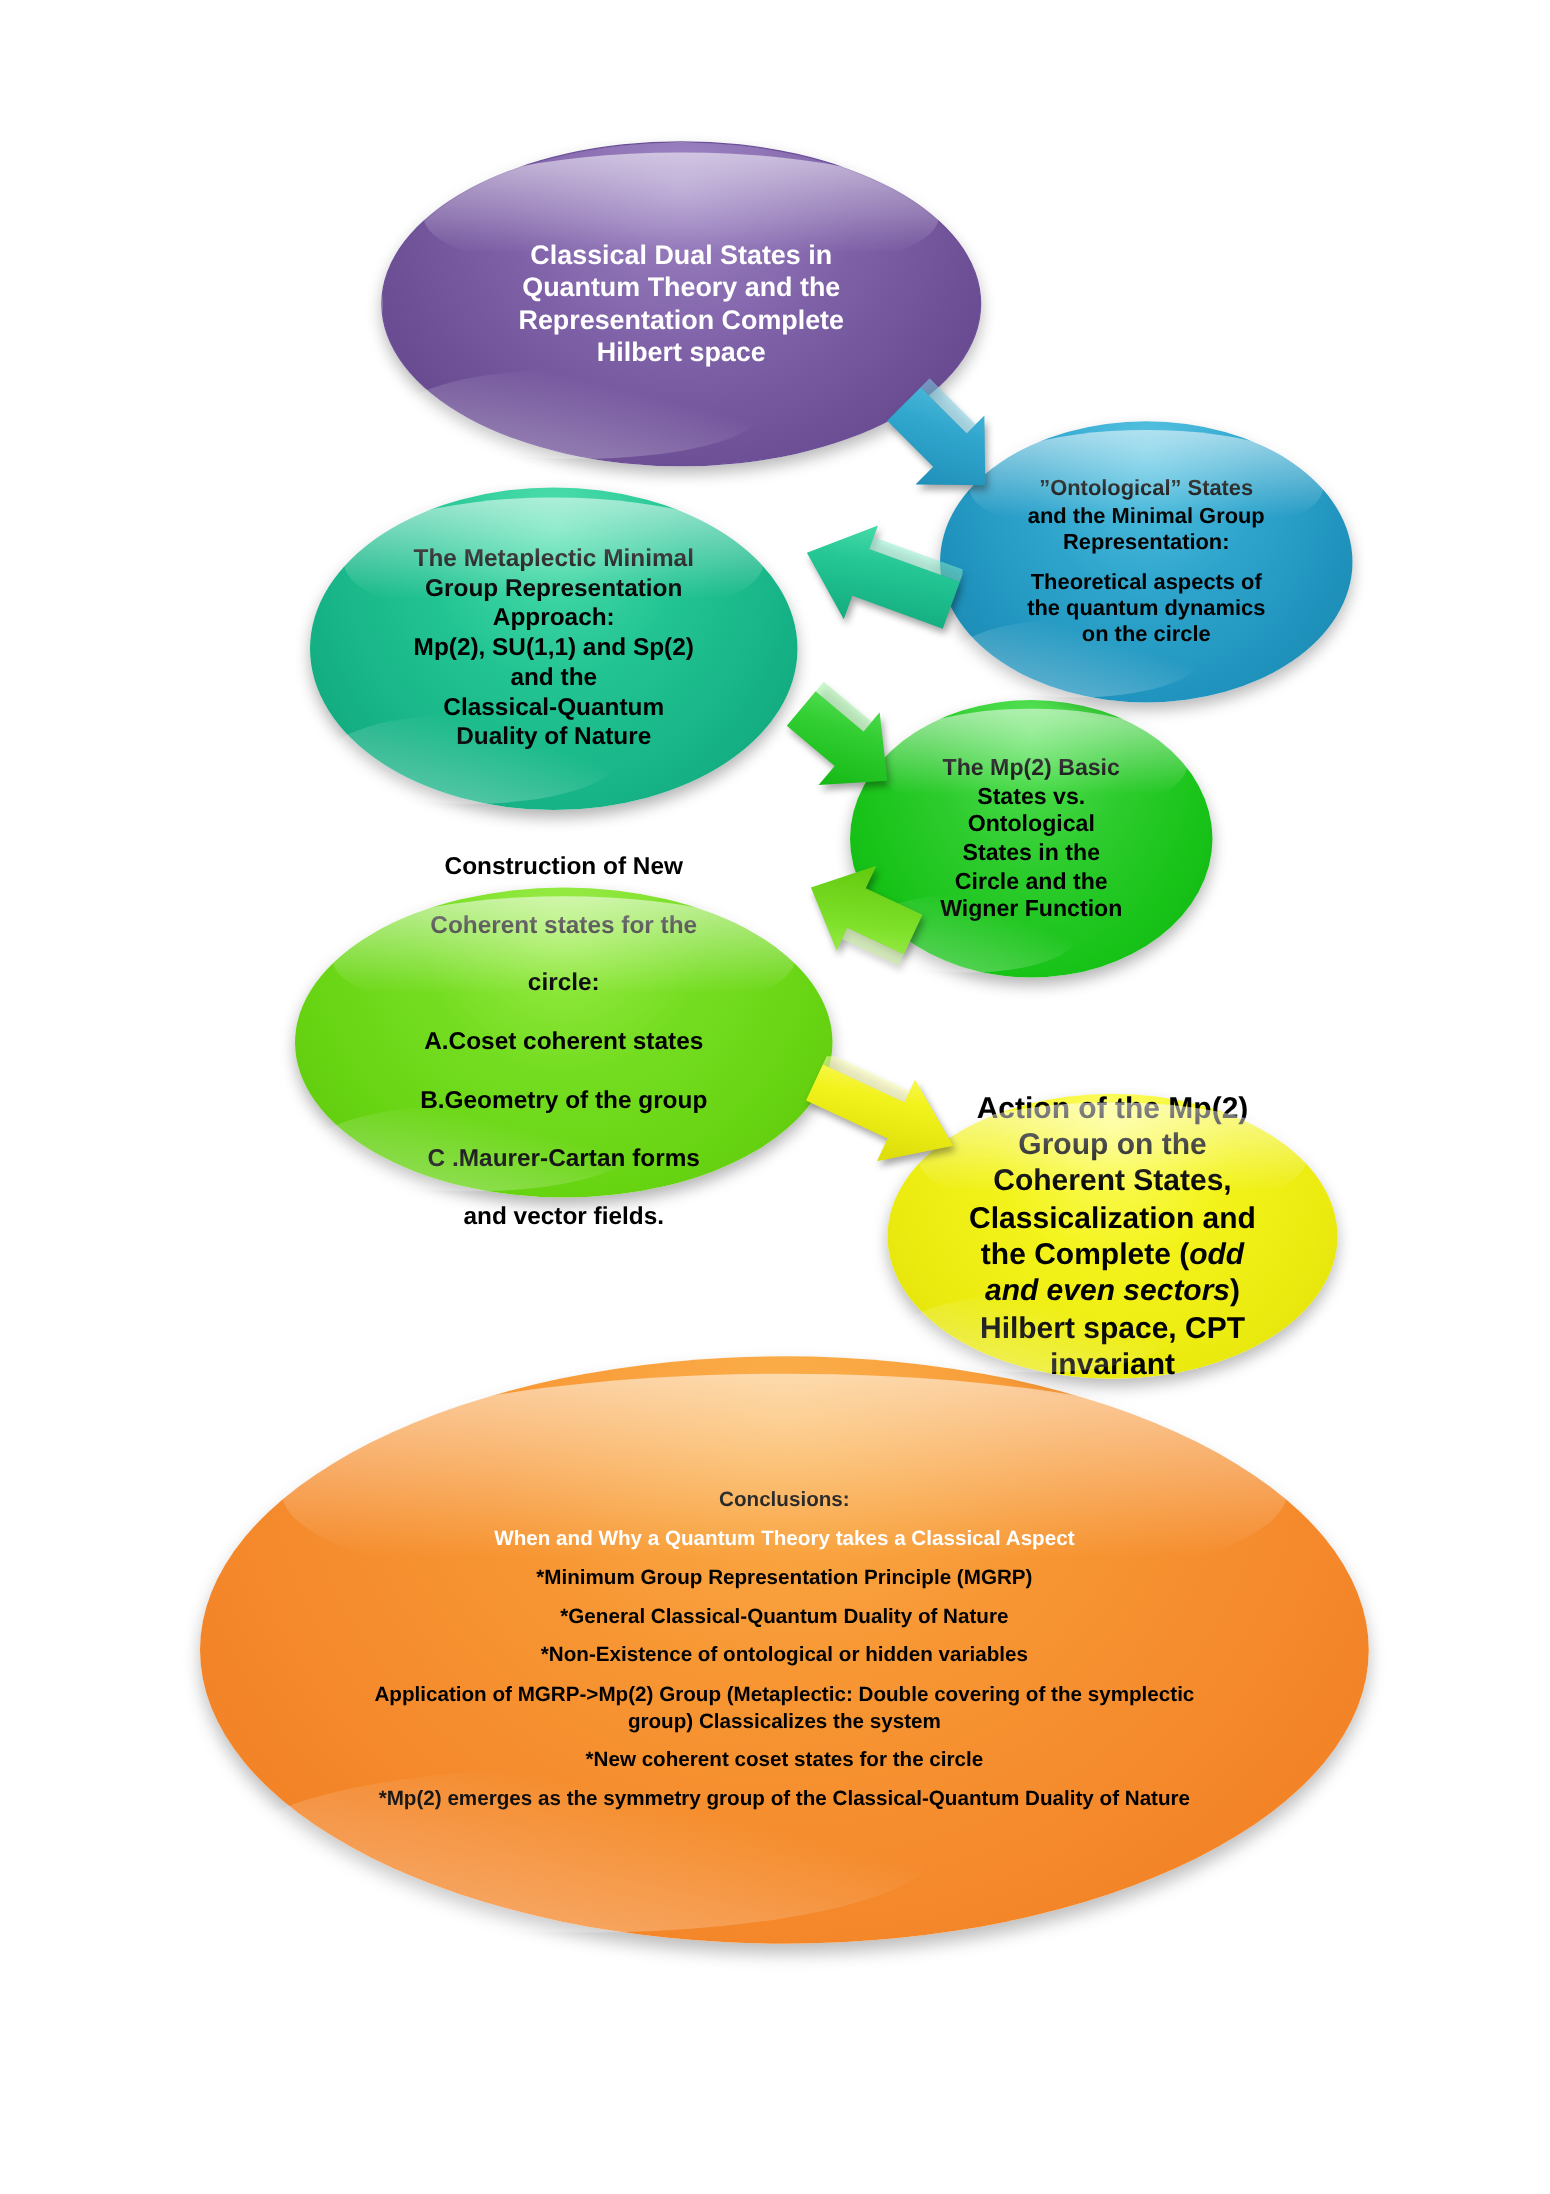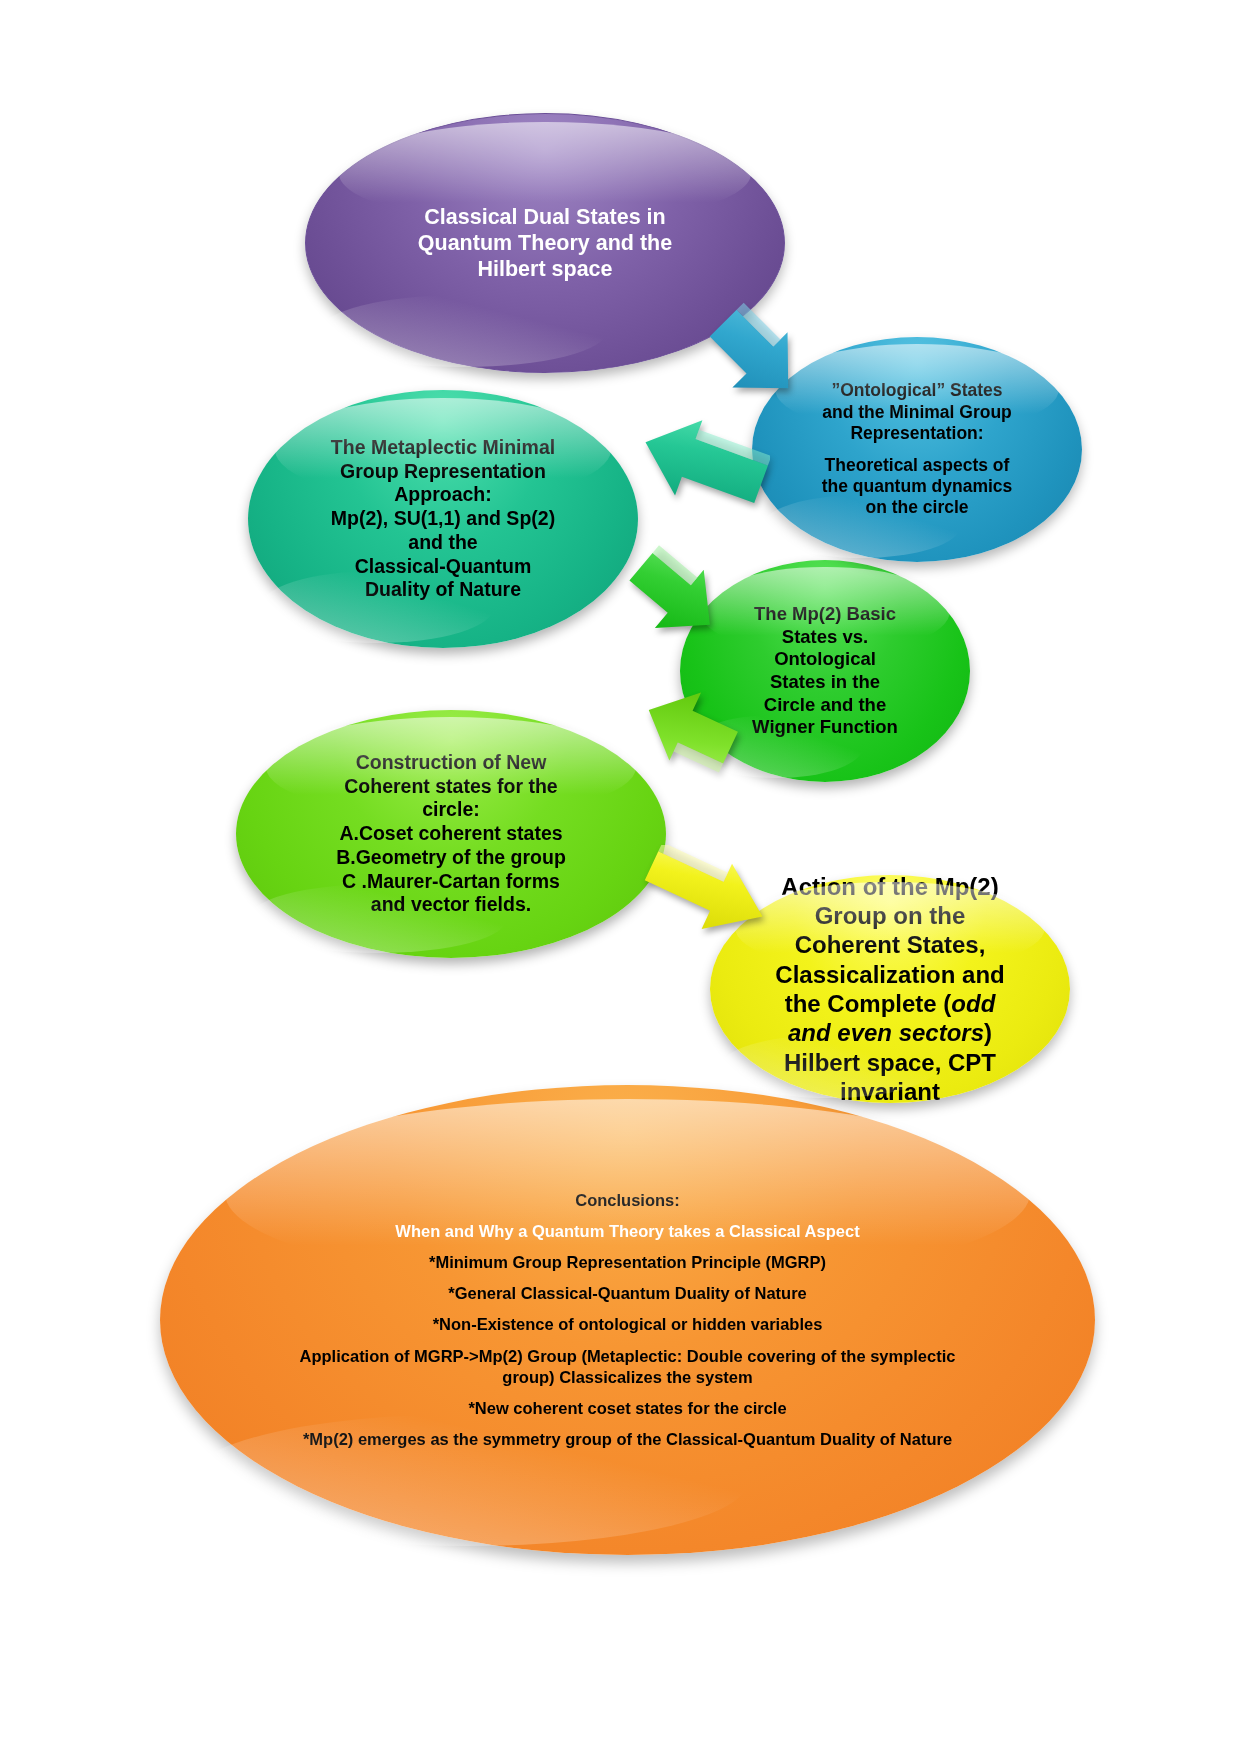--- a/index.html
+++ b/index.html
@@ -109,20 +109,21 @@
 
   #node-construction {
     left: 236px; top: 710px; width: 430px; height: 248px;
     background:
       radial-gradient(ellipse at 50% 12%, #9ced4a 0%, #75dd21 38%, #67d412 70%, #5cc40c 100%);
     color: #000000;
     font-size: 19.5px;
     padding: 0 40px;
     box-shadow: 0 6px 12px rgba(0,0,0,0.30);
     z-index: 4;
+    gap: 23px;
   }
 
   #node-action {
     left: 710px; top: 875px; width: 360px; height: 228px;
     background:
       radial-gradient(ellipse at 50% 12%, #fdfd6b 0%, #f3f31b 38%, #ebeb10 70%, #dede0a 100%);
     color: #000000;
     font-size: 24px;
     padding: 0 34px;
     box-shadow: 0 6px 12px rgba(0,0,0,0.28);
@@ -224,20 +225,21 @@
     </defs>
     <g transform="rotate(25 70 47)">
       <polygon points="6,32 78,32 78,12 128,47 78,84 78,64 6,64" fill="url(#gE)"></polygon>
       <polygon points="6,32 78,32 78,22 6,22" fill="#fbfbae" opacity="0.55"></polygon>
     </g>
   </svg>
 
   <div class="node" id="node-title">
     <span class="line">Classical Dual States in</span>
     <span class="line">Quantum Theory and the</span>
+    <span class="line">Representation Complete</span>
     <span class="line">Hilbert space</span>
   </div>
 
   <div class="node" id="node-ontological">
     <span class="line">”Ontological” States</span>
     <span class="line">and the Minimal Group</span>
     <span class="line">Representation:</span>
     <span class="gap"></span>
     <span class="line">Theoretical aspects of</span>
     <span class="line">the quantum dynamics</span>

